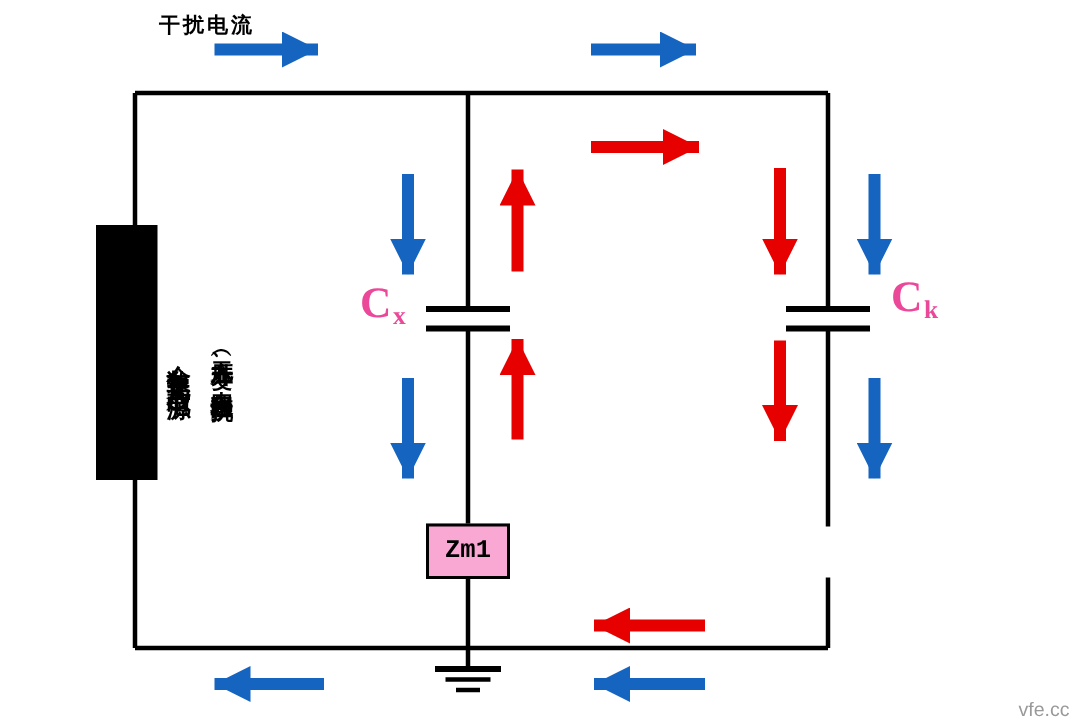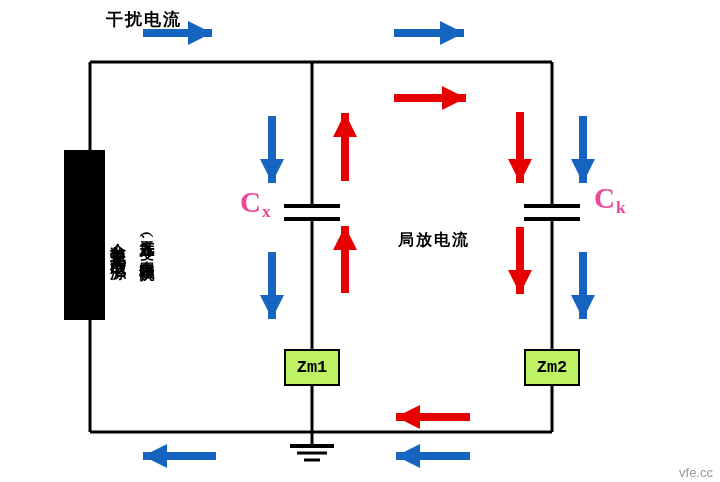--- a/index.html
+++ b/index.html
@@ -1,28 +1,28 @@
 <!DOCTYPE html>
 <html><head>
 <meta charset="utf-8">
 <title>circuit-diagram</title>
 <style>
   html,body{margin:0;padding:0;background:#fff}
   .stage{position:relative;width:720px;height:482px;background:#ffffff;overflow:hidden;
          font-family:"Liberation Sans","DejaVu Sans",sans-serif}
   .stage > svg{position:absolute;left:0;top:0}
   .label{position:absolute;font-weight:bold;color:#000;white-space:nowrap}
-  .lbl-interference{left:106px;top:8px;font-size:17px;letter-spacing:2px}
+  .lbl-interference{left:106px;top:8px;font-size:14px;letter-spacing:2px}
   .lbl-discharge{left:398px;top:230px;font-size:16px;letter-spacing:2px}
   .cap-label{position:absolute;font-family:"Liberation Serif","DejaVu Serif",serif;
              font-weight:bold;font-size:29px;color:#ec4899;white-space:nowrap}
   .cap-label .sub{font-size:17px;position:relative;top:5px;left:1px}
   .cap-left{left:240px;top:186px}
   .cap-right{left:594px;top:182px}
-  .imp-box{position:absolute;width:56px;height:37px;border:2px solid #000;background:#bef264;
+  .imp-box{position:absolute;width:56px;height:37px;border:2px solid #000;background:#f9a8d4;
            box-sizing:border-box;display:flex;align-items:center;justify-content:center;
            font-family:"Liberation Mono","DejaVu Sans Mono",monospace;font-weight:bold;
            font-size:17px;color:#000}
   .imp-left{left:284px;top:349px}
   .imp-right{left:524px;top:349px}
   .src-text{position:absolute;left:103px;top:116px;height:252px;writing-mode:vertical-lr;
             text-align:center;font-weight:bold;color:#000}
   .src-title{font-size:16px;line-height:30px;letter-spacing:3px}
   .src-note{font-size:15px;line-height:29px;letter-spacing:1px}
 </style>
@@ -81,28 +81,26 @@
       <line x1="520" y1="112" x2="520" y2="183" marker-end="url(#head-red)"></line>
       <line x1="520" y1="227" x2="520" y2="294" marker-end="url(#head-red)"></line>
       <line x1="470" y1="417" x2="396" y2="417" marker-end="url(#head-red)"></line>
     </g>
 
     <text x="713" y="477" text-anchor="end" font-size="13" fill="#999999">vfe.cc</text>
   </svg>
 
   <div class="label lbl-interference">干扰电流</div>
 
-  <div class="label lbl-discharge">局放电流</div>
 
   <div class="src-text">
     <div class="src-title">全数字无局放电源</div>
     <div class="src-note">（无升压变、内置保护阻抗）</div>
   </div>
 
   <div class="cap-label cap-left"><span>C</span><span class="sub">x</span></div>
 
   <div class="cap-label cap-right"><span>C</span><span class="sub">k</span></div>
 
   <div class="imp-box imp-left">Zm1</div>
 
-  <div class="imp-box imp-right">Zm2</div>
 
 </div>
 
 </body></html>

